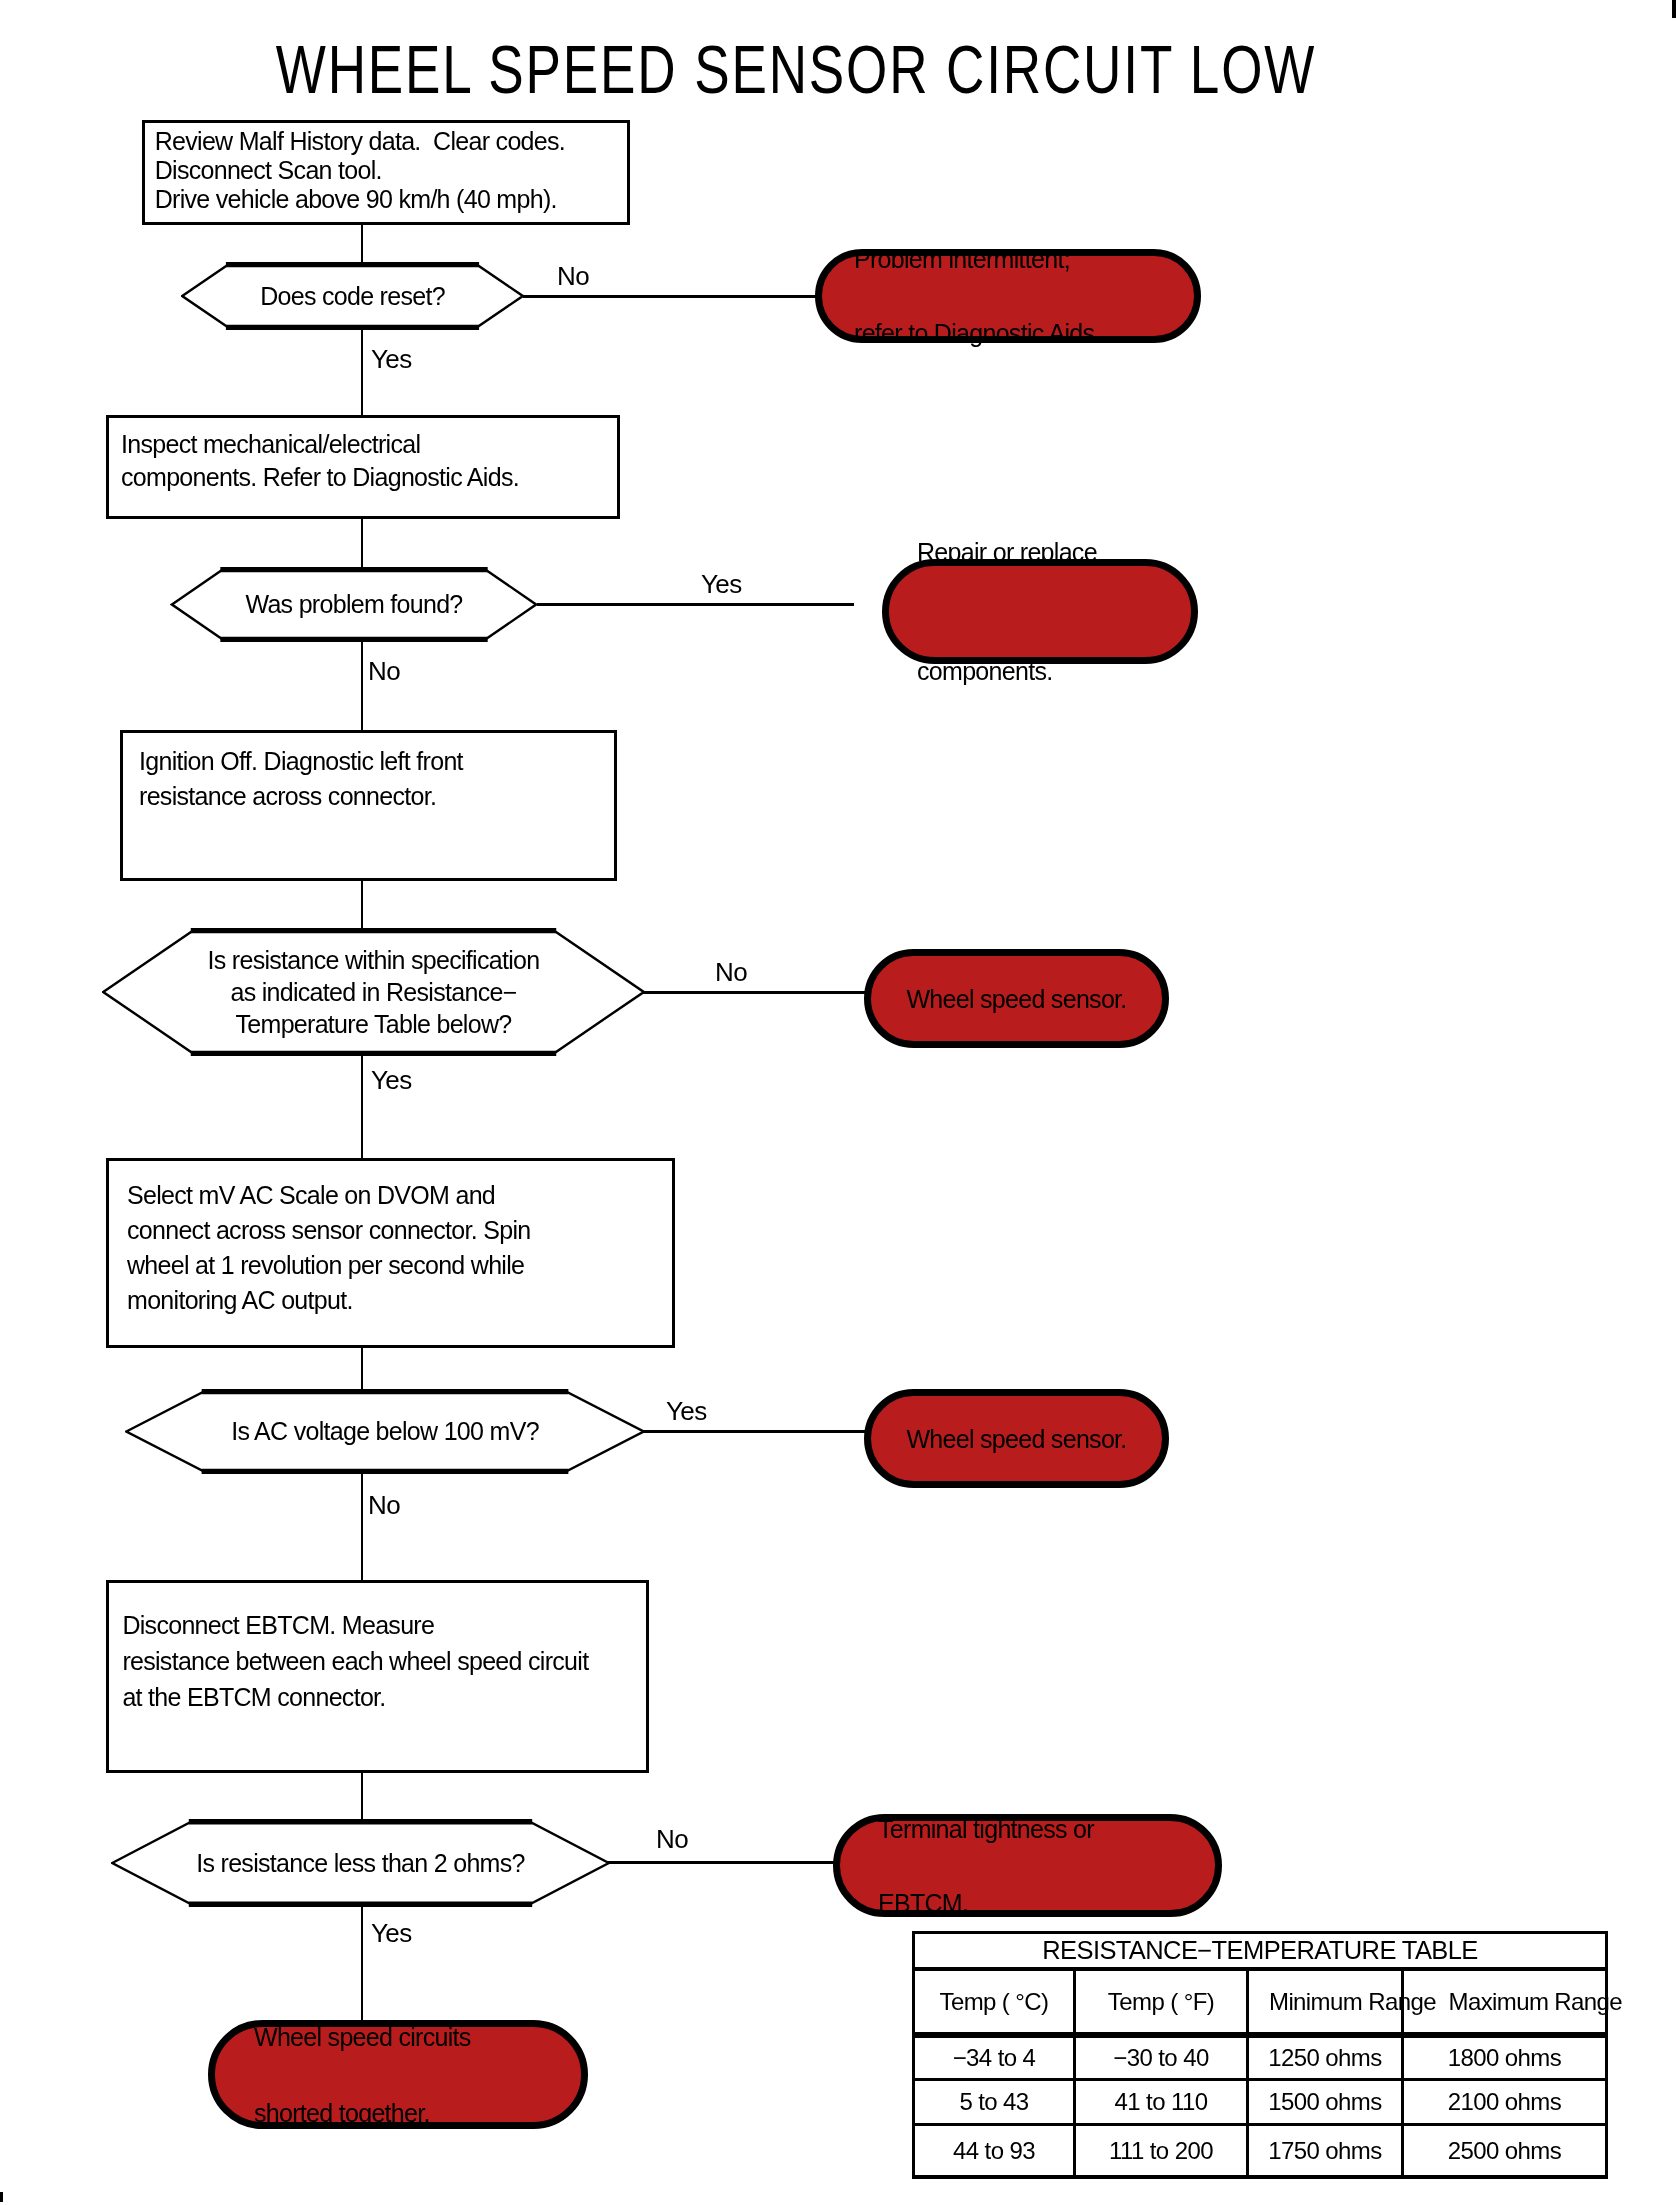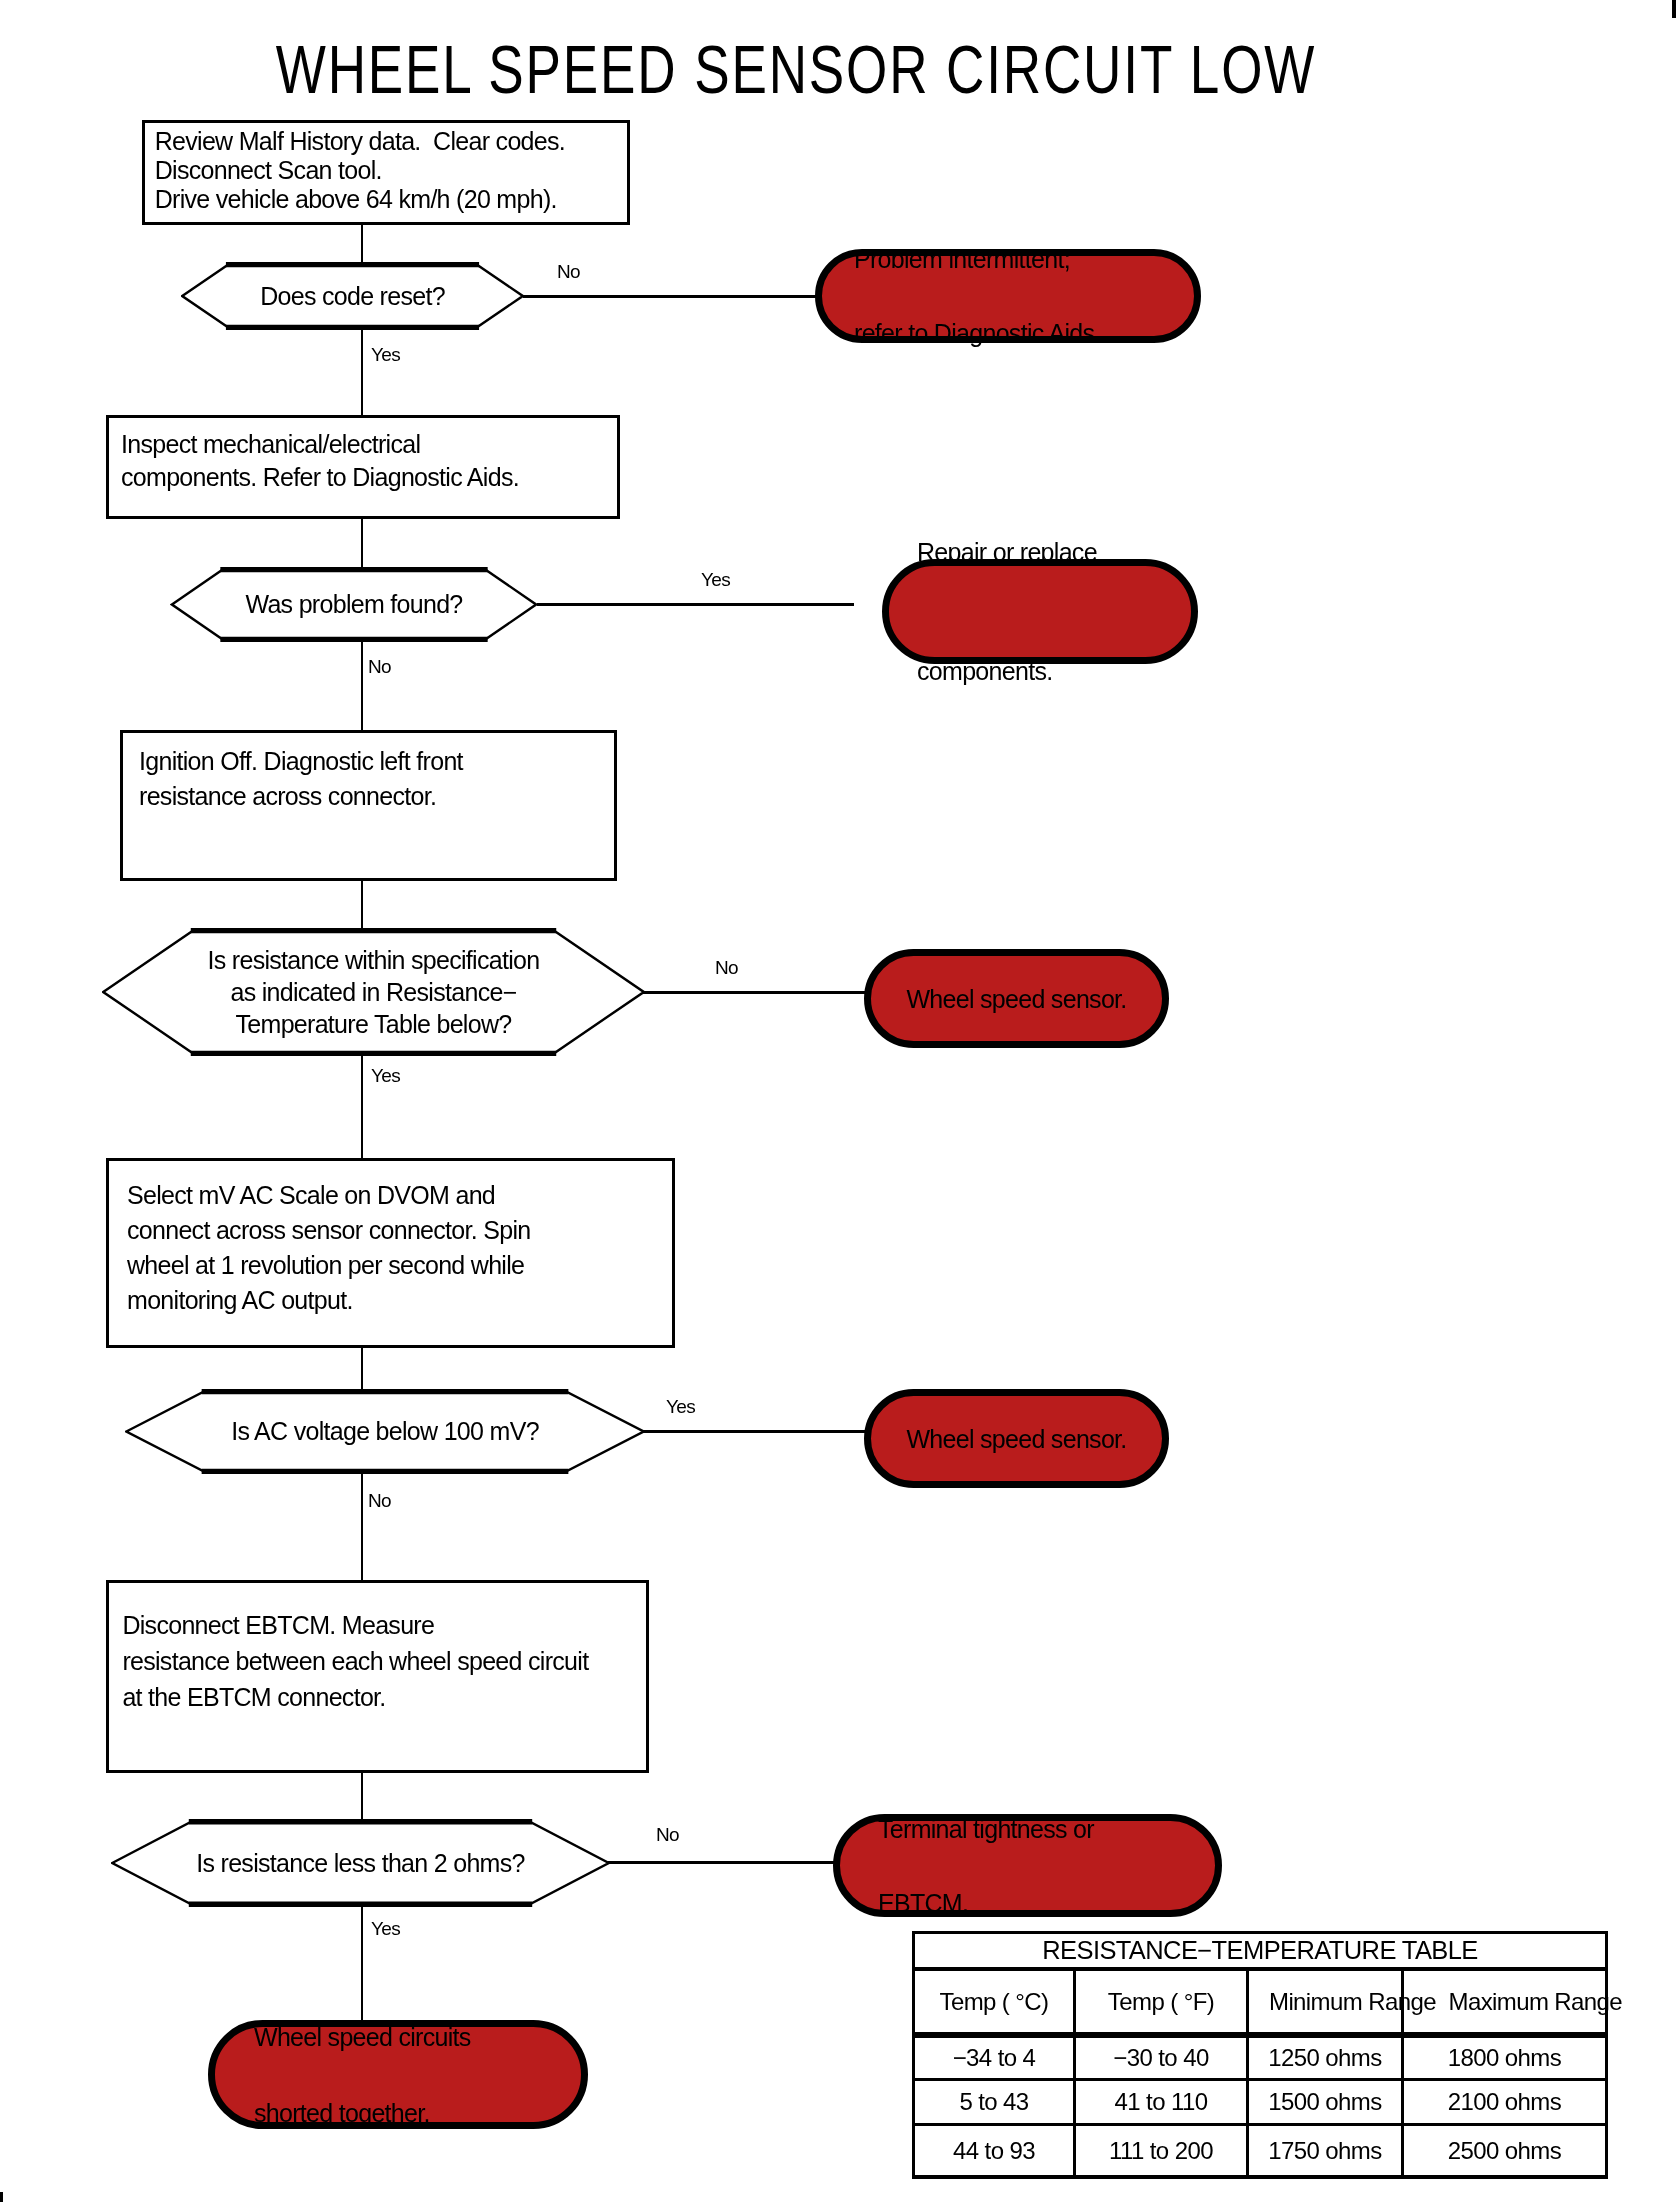--- a/index.html
+++ b/index.html
@@ -5,21 +5,21 @@
   html,body{margin:0;padding:0;background:#ffffff;}
   body{position:relative;width:1676px;height:2205px;overflow:hidden;
        font-family:"Liberation Sans",sans-serif;color:#000;}
   .title{position:absolute;left:-42px;top:30px;width:1676px;text-align:center;
          font-size:68px;letter-spacing:2.4px;transform:scaleX(0.78);transform-origin:50% 50%;
          white-space:pre;}
   .pbox{position:absolute;border:3px solid #000;background:#fff;}
   .ln{white-space:pre;font-size:25px;letter-spacing:-0.7px;}
   .vline{position:absolute;width:2.4px;background:#000;}
   .hline{position:absolute;height:3px;background:#000;}
-  .elabel{position:absolute;font-size:19px;letter-spacing:-0.6px;white-space:pre;}
+  .elabel{position:absolute;font-size:26px;letter-spacing:-0.6px;white-space:pre;}
   .hexwrap{position:absolute;}
   .hexwrap svg{position:absolute;left:0;top:0;}
   .hexlbl{position:absolute;inset:0;display:flex;flex-direction:column;
           align-items:center;justify-content:center;text-align:center;}
   .term{position:absolute;border:7.3px solid #000;border-radius:55px;background:#b91c1c;
         display:flex;flex-direction:column;justify-content:center;gap:44px;}
   .tcenter{align-items:center;}
   .rtable{position:absolute;left:912px;top:1931px;border-collapse:collapse;background:#fff;}
   .rtable td{border:3px solid #000;text-align:center;font-size:24px;letter-spacing:-0.6px;
              padding:0;white-space:pre;}
@@ -53,21 +53,21 @@
 
 <div class="hline" style="left:523px;top:295px;width:295px;"></div>
 <div class="hline" style="left:537px;top:603px;width:317px;"></div>
 <div class="hline" style="left:643px;top:991px;width:224px;"></div>
 <div class="hline" style="left:643px;top:1430px;width:224px;"></div>
 <div class="hline" style="left:608px;top:1861px;width:229px;"></div>
 
 <div class="pbox" style="left:142px;top:120px;width:472px;height:95px;padding-top:3.6px;padding-left:9.7px;">
   <div class="ln" style="line-height:29px;">Review Malf History data.  Clear codes.</div>
   <div class="ln" style="line-height:29px;">Disconnect Scan tool.</div>
-  <div class="ln" style="line-height:29px;">Drive vehicle above 64 km/h (20 mph).</div>
+  <div class="ln" style="line-height:29px;">Drive vehicle above 90 km/h (40 mph).</div>
 </div>
 
 <div class="hexwrap" style="left:181px;top:262px;width:343px;height:68px;">
   <svg width="343" height="68" viewBox="0 0 565 112">
     <polygon points="2,56 78,4 487,4 563,56 487,108 78,108" fill="#ffffff" stroke="#000000" stroke-width="4"></polygon>
     <line x1="74" y1="4" x2="491" y2="4" stroke="#000000" stroke-width="9"></line>
     <line x1="74" y1="108" x2="491" y2="108" stroke="#000000" stroke-width="9"></line>
   </svg>
   <div class="hexlbl">
     <div class="ln">Does code reset?</div>

